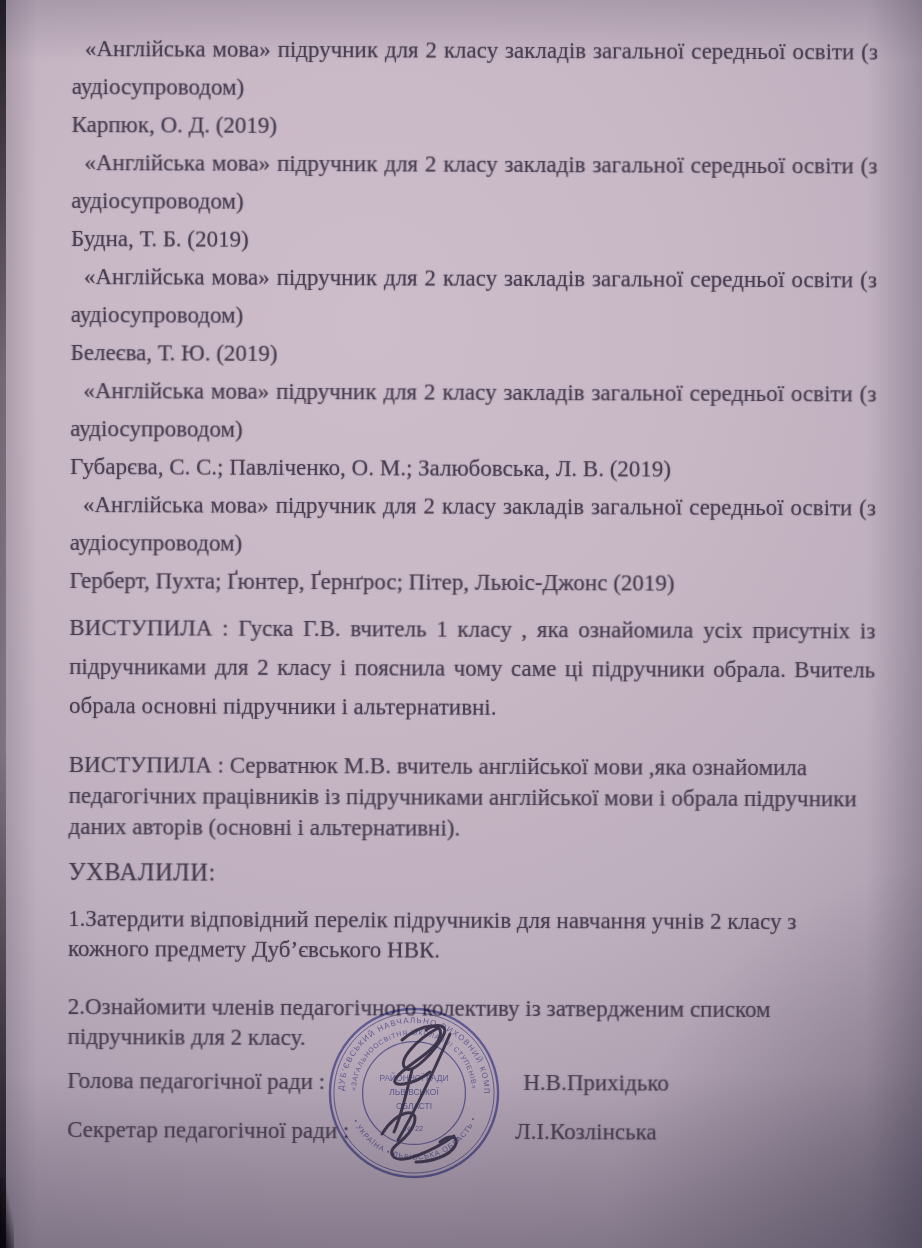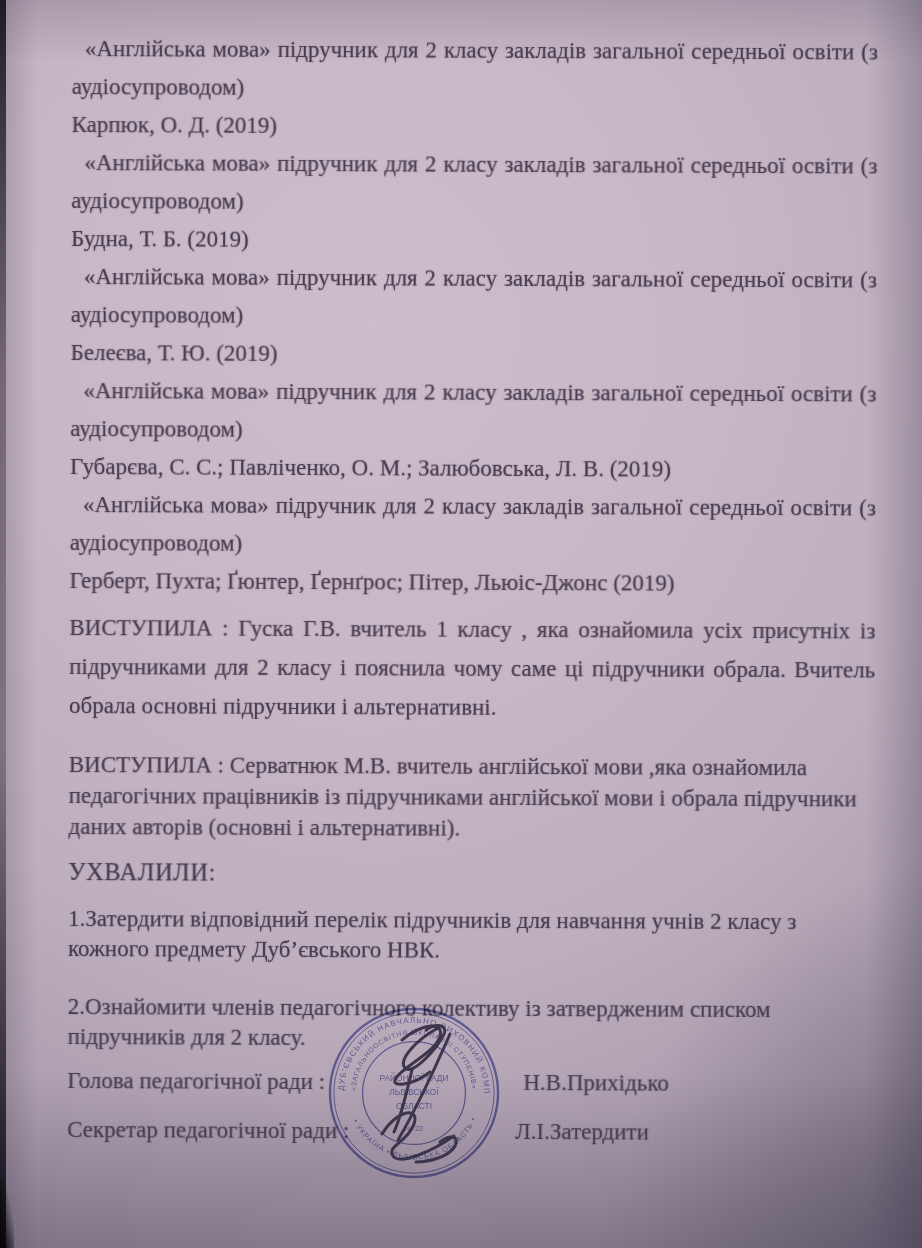--- a/index.html
+++ b/index.html
@@ -89,21 +89,21 @@
 
     <p class="res-item-2">2.Ознайомити членів педагогічного колективу із затвердженим списком підручників  для 2 класу.</p>
 
     <div class="sig-row sig-row-1">
       <span>Голова педагогічної ради :</span>
       <span class="sig-name-1">Н.В.Прихідько</span>
     </div>
 
     <div class="sig-row sig-row-2">
       <span>Секретар педагогічної ради :</span>
-      <span class="sig-name-2">Л.І.Затердити</span>
+      <span class="sig-name-2">Л.І.Козлінська</span>
     </div>
 
   </div>
 
   <svg class="stamp" viewBox="0 0 180 180" xmlns="http://www.w3.org/2000/svg">
     <g fill="none" stroke="#6e73bd">
       <circle cx="90" cy="90" r="85" stroke-width="2.4"></circle>
       <circle cx="90" cy="90" r="81" stroke-width="1"></circle>
       <circle cx="90" cy="90" r="52" stroke-width="1.3"></circle>
     </g>

